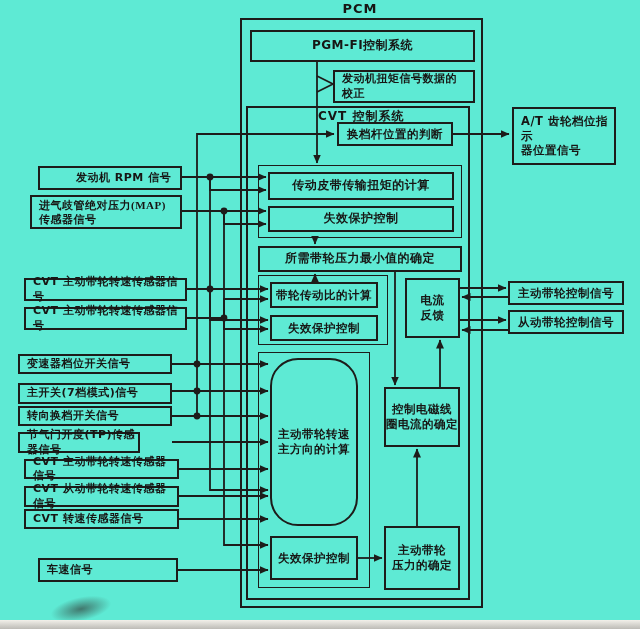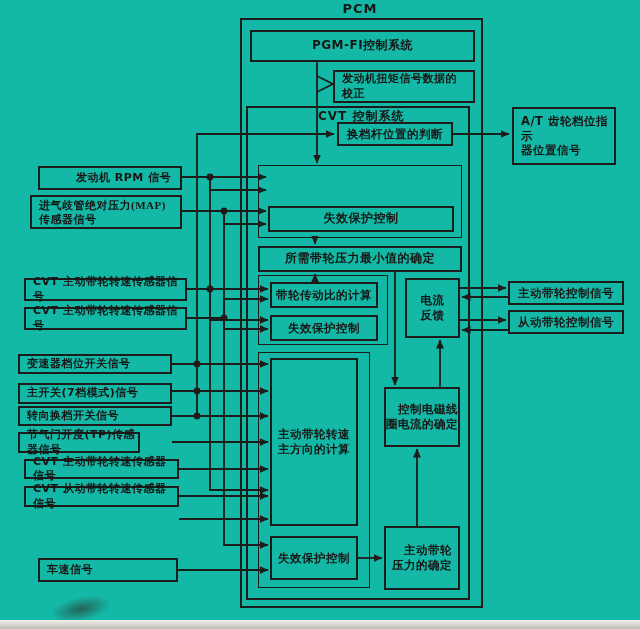--- a/index.html
+++ b/index.html
@@ -1,25 +1,25 @@
 <!DOCTYPE html>
 <html><head>
 <meta charset="utf-8">
 <style>
   html,body{margin:0;padding:0;background:#e8e6e1;}
   #stage{
     position:relative;width:640px;height:629px;overflow:hidden;
-    background:#14b8a6;
+    background:#5eead4;
     font-family:"DejaVu Sans",sans-serif;
   }
   .box{
     position:absolute;box-sizing:border-box;
     border:2px solid #1d1c1a;
     display:flex;align-items:center;justify-content:center;
-    text-align:right;white-space:pre-line;
+    text-align:center;white-space:pre-line;
     font-weight:700;font-size:11.5px;line-height:1.3;color:#171614;
     letter-spacing:.5px;
   }
   .thin{border-width:1.7px;}
   .left-align{justify-content:flex-start;text-align:left;padding-left:7px;}
   .sm{font-size:11px;}
   .md{font-size:12px;}
   .frame{border-width:2px;}
   .lbl{
     position:absolute;font-weight:700;color:#171614;
@@ -52,33 +52,34 @@
 
   <div class="box frame" style="left:246px;top:106px;width:224px;height:494px;"></div>
   <div class="lbl" style="left:318px;top:108px;font-size:12px;">CVT 控制系统</div>
 
   <div class="box" style="left:337px;top:122px;width:116px;height:24px;">换档杆位置的判断</div>
 
   <div class="box left-align" style="left:512px;top:107px;width:104px;height:58px;">A/T 齿轮档位指示
 器位置信号</div>
 
   <div class="box thin" style="left:258px;top:165px;width:204px;height:73px;"></div>
+  <div class="box md" style="left:268px;top:172px;width:186px;height:28px;">传动皮带传输扭矩的计算</div>
   <div class="box md" style="left:268px;top:206px;width:186px;height:26px;">失效保护控制</div>
 
   <div class="box md" style="left:258px;top:246px;width:204px;height:26px;">所需带轮压力最小值的确定</div>
 
   <div class="box thin" style="left:258px;top:275px;width:130px;height:70px;"></div>
   <div class="box" style="left:270px;top:282px;width:108px;height:26px;">带轮传动比的计算</div>
   <div class="box" style="left:270px;top:315px;width:108px;height:26px;">失效保护控制</div>
 
   <div class="box" style="left:405px;top:278px;width:55px;height:60px;">电流
 反馈</div>
 
   <div class="box thin" style="left:258px;top:352px;width:112px;height:236px;"></div>
-  <div class="box" style="left:270px;top:358px;width:88px;height:168px;">主动带轮转速
+  <div class="box" style="left:270px;top:358px;width:88px;height:168px;border-radius:28px;">主动带轮转速
 主方向的计算</div>
   <div class="box" style="left:270px;top:536px;width:88px;height:44px;">失效保护控制</div>
 
   <div class="box" style="left:384px;top:387px;width:76px;height:60px;">控制电磁线
 圈电流的确定</div>
 
   <div class="box" style="left:384px;top:526px;width:76px;height:64px;">主动带轮
 压力的确定</div>
 
   <div class="box" style="left:508px;top:281px;width:116px;height:24px;">主动带轮控制信号</div>
@@ -88,20 +89,21 @@
   <div class="box left-align sm" style="left:30px;top:195px;width:152px;height:34px;font-family:Liberation Serif, serif;">进气歧管绝对压力(MAP)
 传感器信号</div>
   <div class="box left-align sm" style="left:24px;top:278px;width:163px;height:23px;">CVT 主动带轮转速传感器信号</div>
   <div class="box left-align sm" style="left:24px;top:307px;width:163px;height:23px;">CVT 主动带轮转速传感器信号</div>
   <div class="box left-align sm" style="left:18px;top:354px;width:154px;height:20px;">变速器档位开关信号</div>
   <div class="box left-align sm" style="left:18px;top:383px;width:154px;height:21px;">主开关(7档模式)信号</div>
   <div class="box left-align sm" style="left:18px;top:406px;width:154px;height:20px;">转向换档开关信号</div>
   <div class="box left-align sm" style="left:18px;top:432px;width:122px;height:21px;">节气门开度(TP)传感器信号</div>
   <div class="box left-align sm" style="left:24px;top:459px;width:155px;height:20px;">CVT 主动带轮转速传感器信号</div>
   <div class="box left-align sm" style="left:24px;top:486px;width:155px;height:21px;">CVT 从动带轮转速传感器信号</div>
+  <div class="box left-align sm" style="left:24px;top:509px;width:155px;height:20px;">CVT 转速传感器信号</div>
   <div class="box left-align sm" style="left:38px;top:558px;width:140px;height:24px;">车速信号</div>
 
   <svg class="wires" width="640" height="629" viewBox="0 0 640 629">
     <defs>
       <marker id="ah" markerWidth="10" markerHeight="9" refX="8.5" refY="4" orient="auto" markerUnits="userSpaceOnUse">
         <path d="M0,0 L9,4 L0,8 z" fill="#1d1c1a"></path>
       </marker>
     </defs>
     <g stroke="#1d1c1a" stroke-width="1.8" fill="none">
 

